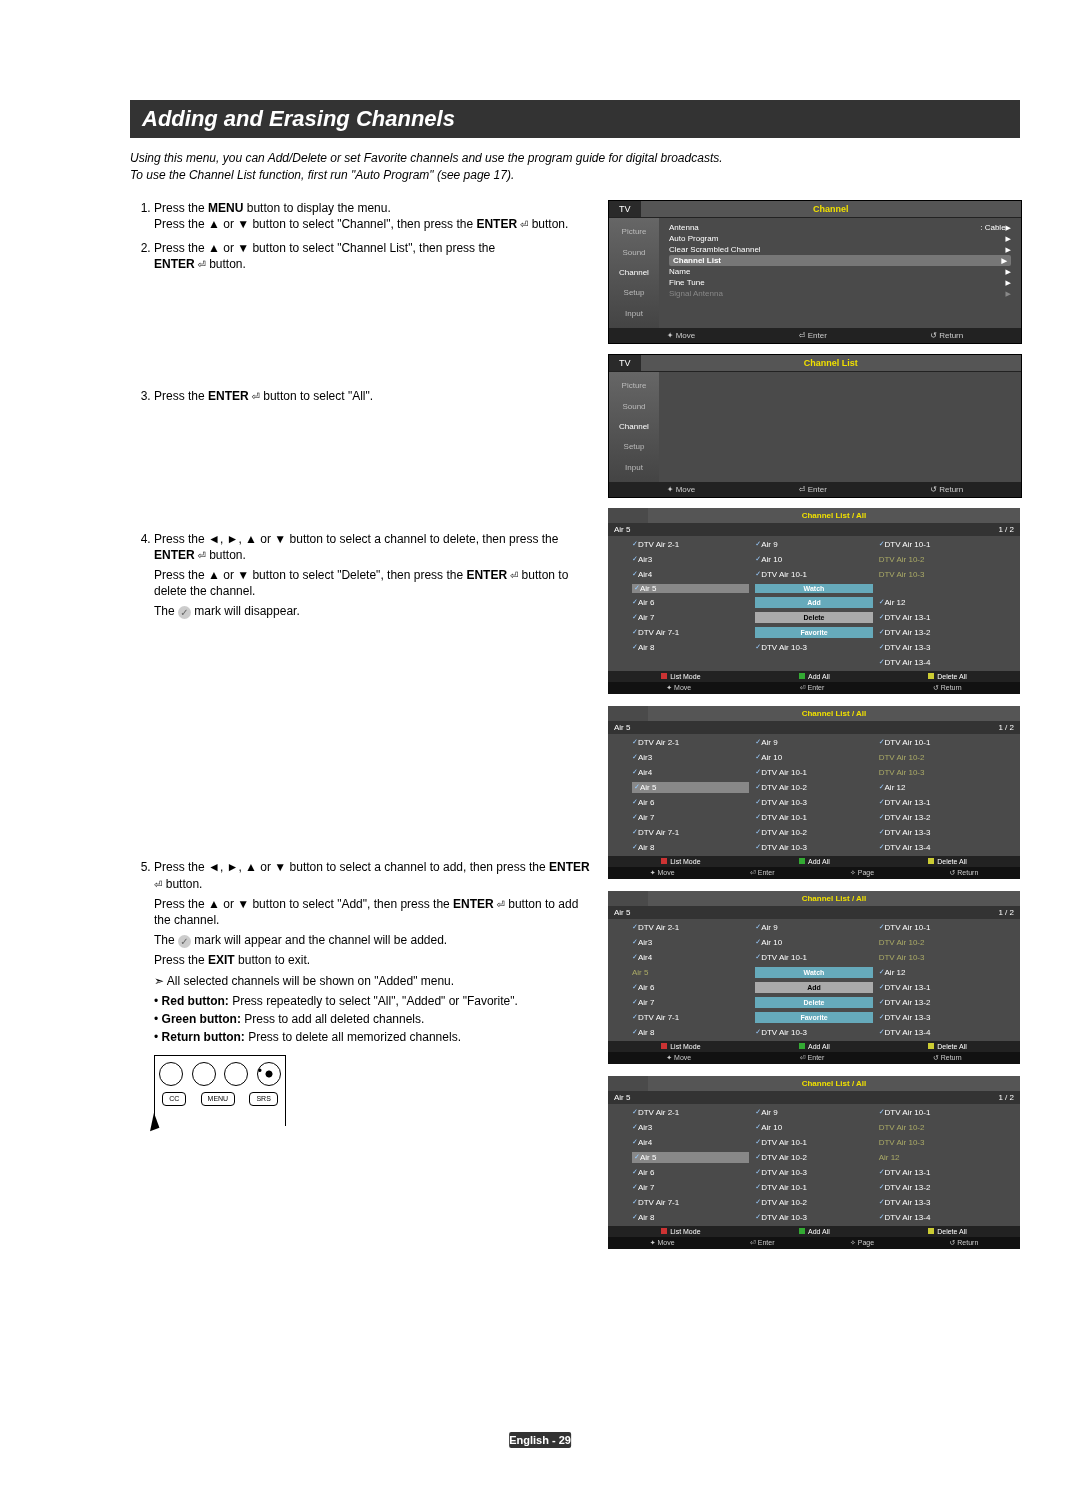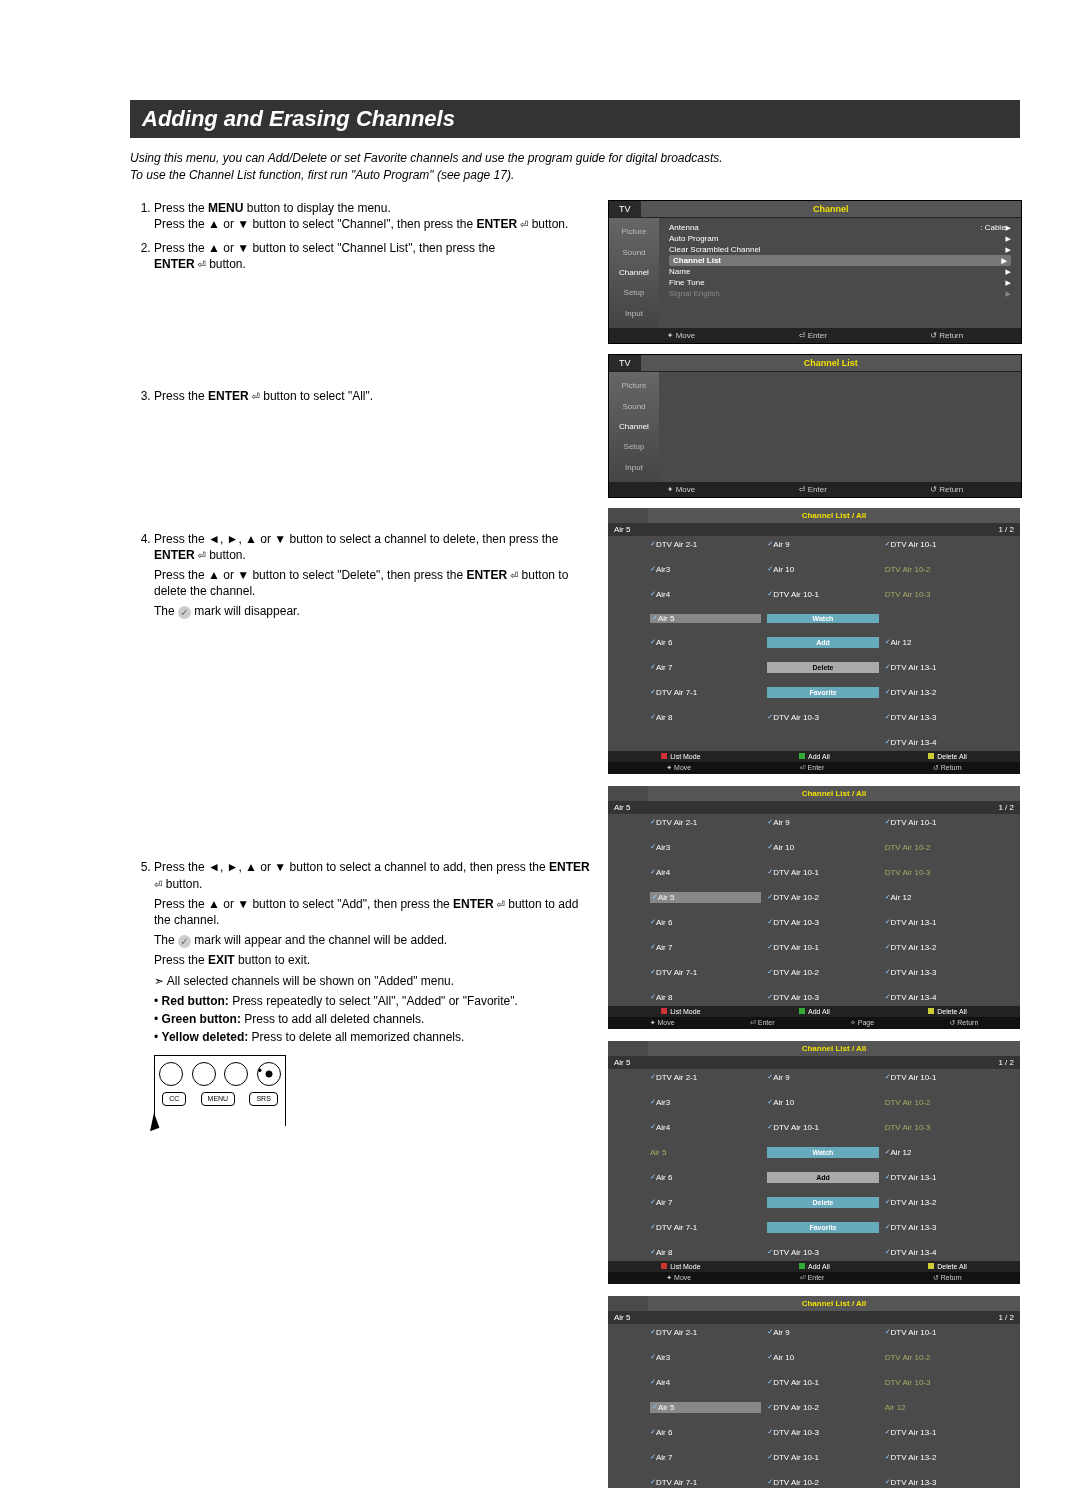--- a/index.html
+++ b/index.html
@@ -152,23 +152,22 @@
   }
   .chbox .chsub {
     display: flex;
     justify-content: space-between;
     background: #333;
     padding: 2px 6px;
   }
   .chbox .chgrid {
     display: grid;
     grid-template-columns: 1fr 1fr 1fr;
-    gap: 14px 6px;
+    gap: 4px 6px;
     padding: 3px 24px;
-    margin-left: 18px;
   }
   .chbox .cell { padding: 1px 0; display: flex; align-items: center; }
   .chbox .cell.ck::before { content:"✓ "; color:#9cf; font-size:7px; }
   .chbox .cell.dim { color:#aa6; }
   .chbox .cell.hl { background:#888; padding: 0 2px; }
   .chbox .cell.menu { background:#6ab; color:#fff; text-align:center; justify-content:center; padding:0 2px; font-size: 7px; font-weight: bold;}
   .chbox .cell.menuSel { background:#aaa; color:#000; text-align:center; justify-content:center; padding:0 2px; font-size: 7px; font-weight: bold;}
   .chbox .chfoot1 {
     display:flex; justify-content: space-around; background:#222; padding:2px 4px; font-size:7px;
   }
@@ -244,21 +243,21 @@
         </li>
         <li>
           <span>Press the ◄, ►, ▲ or ▼ button to select a channel to add, then press the </span><b class="enter-glyph">ENTER</b><span> button.</span>
           <div class="sub"><span>Press the ▲ or ▼ button to select "Add", then press the </span><b class="enter-glyph">ENTER</b><span> button to add the channel.</span></div>
           <div class="sub"><span>The </span><span class="checkmark">✓</span><span> mark will appear and the channel will be added.</span></div>
           <div class="sub"><span>Press the </span><b>EXIT</b><span> button to exit.</span></div>
           <div class="sub pointer">All selected channels will be shown on "Added" menu.</div>
           <div class="bullets">
             <div class="b dot"><b>Red button:</b><span> Press repeatedly to select "All", "Added" or "Favorite".</span></div>
             <div class="b dot"><b>Green button:</b><span> Press to add all deleted channels.</span></div>
-            <div class="b dot"><b>Yellow deleted:</b><span> Press to delete all memorized channels.</span></div>
+            <div class="b dot"><b>Return button:</b><span> Press to delete all memorized channels.</span></div>
           </div>
           <div class="remote">
             <div class="corner"></div>
             <div class="row1">
               <div class="c"></div>
                 <div class="c"></div>
                 <div class="c"></div>
                 <div class="c dot"></div>
             </div>
             <div class="row2">
@@ -305,21 +304,21 @@
               </div>
               <div class="tvrow">
                 <span>Name</span>
                 <span class="arrow"></span>
               </div>
               <div class="tvrow">
                 <span>Fine Tune</span>
                 <span class="arrow"></span>
               </div>
               <div class="tvrow dim">
-                <span>Signal English</span>
+                <span>Signal Antenna</span>
                 <span class="arrow"></span>
               </div>
             </div>
         </div>
         <div class="tvfoot" id="tv1foot">
             <span>✦ Move</span>
             <span>⏎ Enter</span>
             <span>↺ Return</span>
           </div>
       </div>

